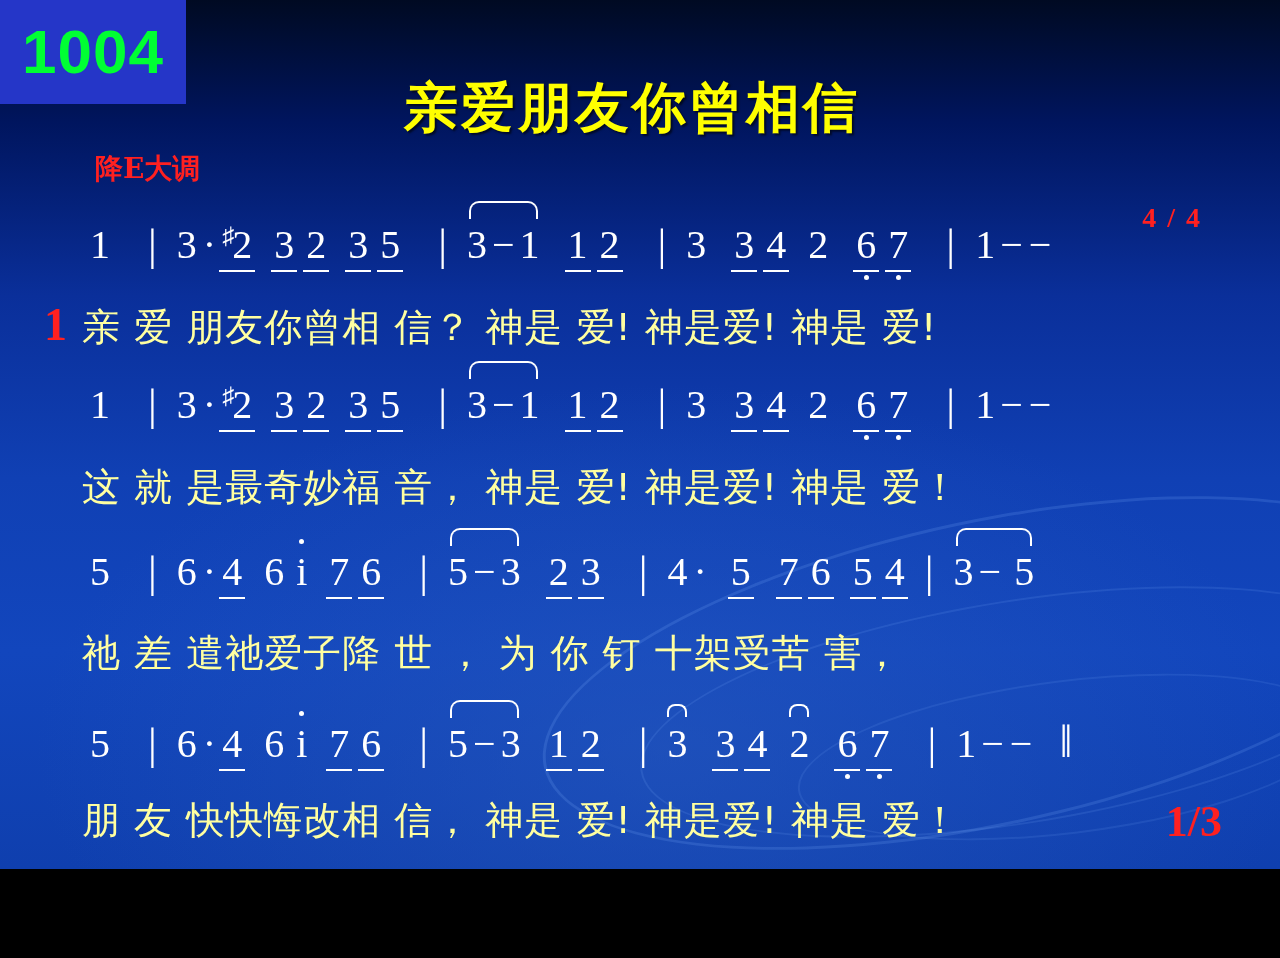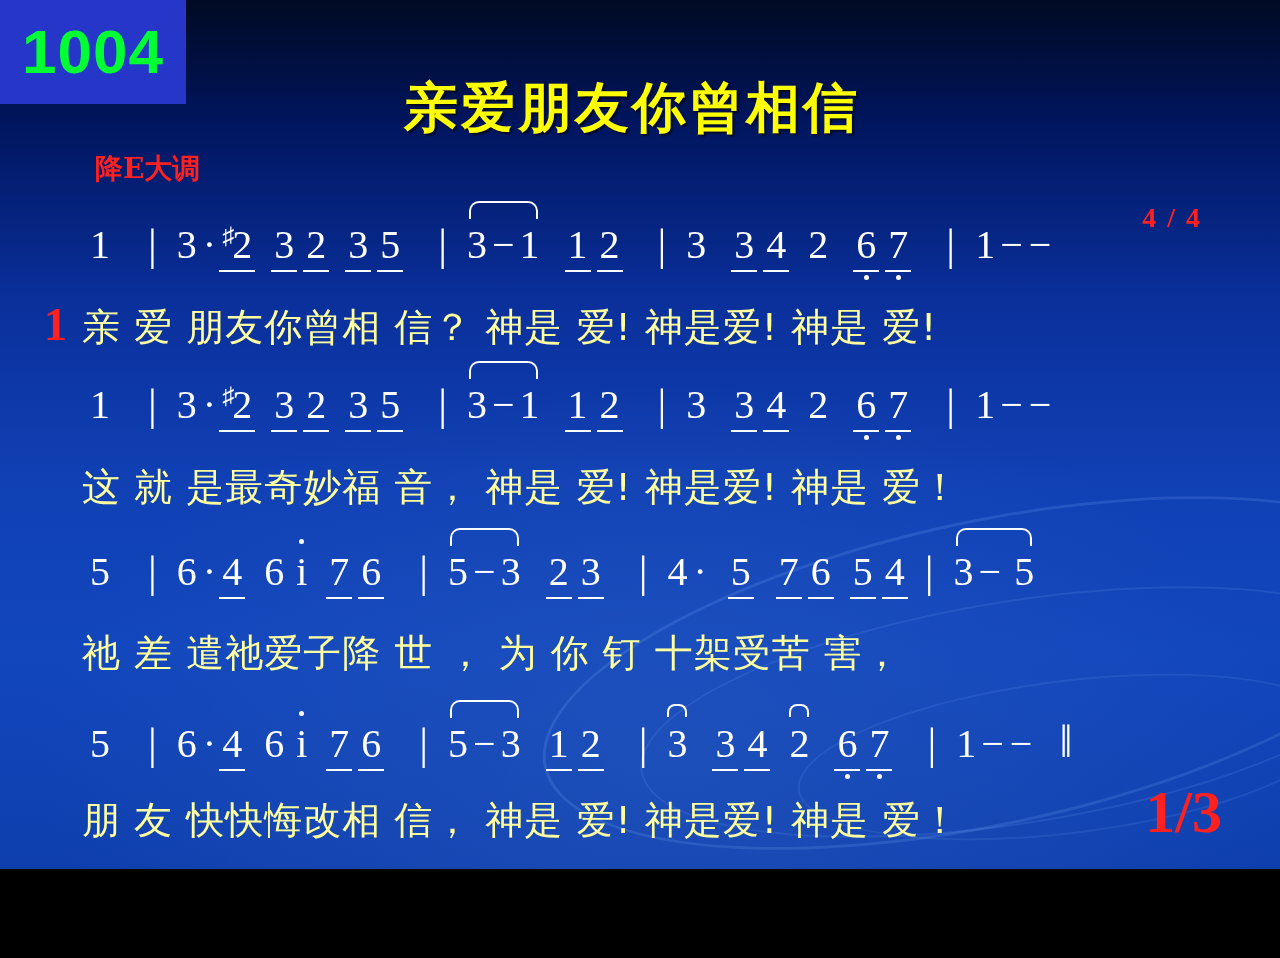--- a/index.html
+++ b/index.html
@@ -113,21 +113,21 @@
     font-size: 46px;
     font-weight: bold;
     font-family: "Liberation Serif", serif;
   }
 
   #page-num {
     position: absolute;
     right: 58px;
     bottom: 22px;
     color: #ff2020;
-    font-size: 60px;
+    font-size: 44px;
     font-weight: bold;
     font-family: "Liberation Serif", serif;
   }
 
   
   .row {
     position: absolute;
     left: 0;
     width: 1280px;
     white-space: nowrap;

